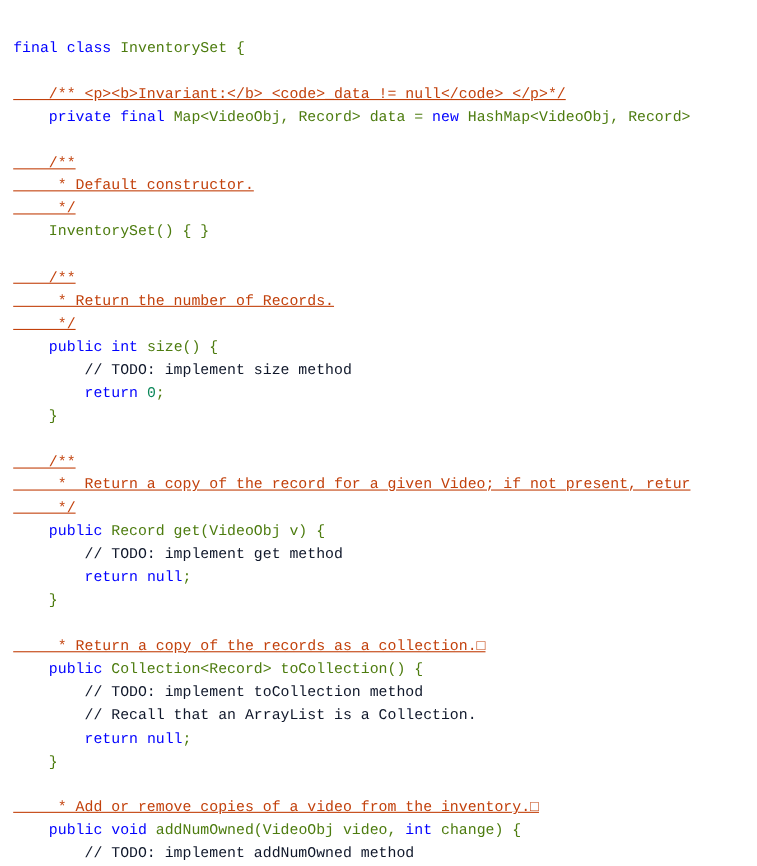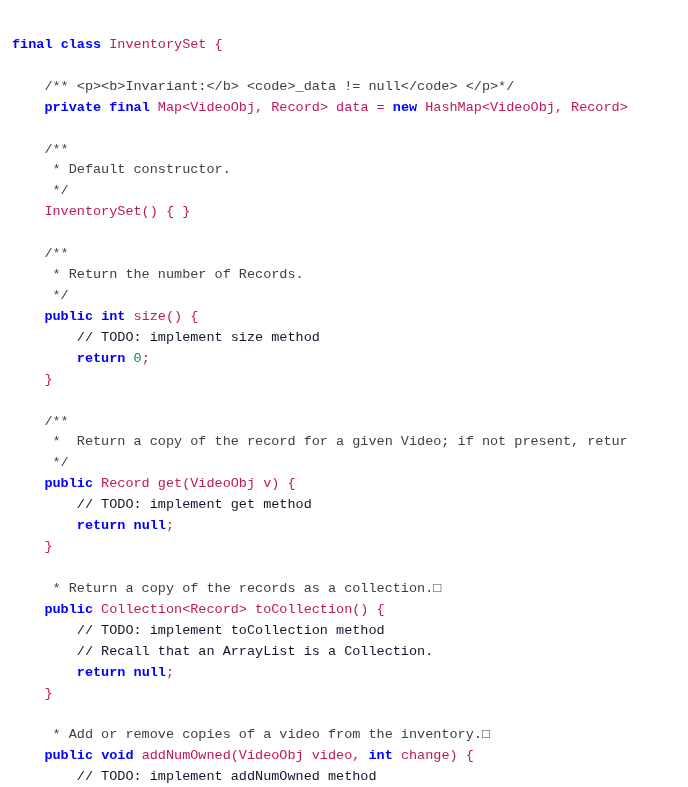--- a/index.html
+++ b/index.html
@@ -25,26 +25,26 @@
       tab-size: 4;
     }
 
     .line {
       display: block;
       padding: 0 12px;
       min-height: 1.55em;
     }
 
     
-    .kw { color: #0000ff; font-weight: bold; }                          
+    .kw { color: #0000ff; font-weight: normal; }                          
     .comment { color: #0f172a; }                   
-    .plain { color: #be185d; }                        
+    .plain { color: #4d7c0f; }                        
 
     
-    .jdoc { color: #404040; }
+    .jdoc { color: #c2410c; text-decoration: underline; }
 
     
     .num { color: #098658; }
   </style>
 </head>
 <body>
 
 <div class="code-container">
 <span class="line"><span class="kw">final</span><span class="plain"> </span><span class="kw">class</span><span class="plain"> InventorySet {</span></span><span class="line">&nbsp;</span><span class="line"><span class="jdoc">    /** &lt;p&gt;&lt;b&gt;Invariant:&lt;/b&gt; &lt;code&gt;_data != null&lt;/code&gt; &lt;/p&gt;*/</span></span><span class="line"><span class="plain">    </span><span class="kw">private</span><span class="plain"> </span><span class="kw">final</span><span class="plain"> Map&lt;VideoObj, Record&gt; data = </span><span class="kw">new</span><span class="plain"> HashMap&lt;VideoObj, Record&gt;</span></span><span class="line">&nbsp;</span><span class="line"><span class="jdoc">    /**</span></span><span class="line"><span class="jdoc">     * Default constructor.</span></span><span class="line"><span class="jdoc">     */</span></span><span class="line"><span class="plain">    InventorySet() { }</span></span><span class="line">&nbsp;</span><span class="line"><span class="jdoc">    /**</span></span><span class="line"><span class="jdoc">     * Return the number of Records.</span></span><span class="line"><span class="jdoc">     */</span></span><span class="line"><span class="plain">    </span><span class="kw">public</span><span class="plain"> </span><span class="kw">int</span><span class="plain"> size() {</span></span><span class="line"><span class="comment">        // TODO: implement size method</span></span><span class="line"><span class="plain">        </span><span class="kw">return</span><span class="plain"> </span><span class="num">0</span><span class="plain">;</span></span><span class="line"><span class="plain">    }</span></span><span class="line">&nbsp;</span><span class="line"><span class="jdoc">    /**</span></span><span class="line"><span class="jdoc">     *  Return a copy of the record for a given Video; if not present, retur</span></span><span class="line"><span class="jdoc">     */</span></span><span class="line"><span class="plain">    </span><span class="kw">public</span><span class="plain"> Record get(VideoObj v) {</span></span><span class="line"><span class="comment">        // TODO: implement get method</span></span><span class="line"><span class="plain">        </span><span class="kw">return</span><span class="plain"> </span><span class="kw">null</span><span class="plain">;</span></span><span class="line"><span class="plain">    }</span></span><span class="line">&nbsp;</span><span class="line"><span class="jdoc">     * Return a copy of the records as a collection.□</span></span><span class="line"><span class="plain">    </span><span class="kw">public</span><span class="plain"> Collection&lt;Record&gt; toCollection() {</span></span><span class="line"><span class="comment">        // TODO: implement toCollection method</span></span><span class="line"><span class="comment">        // Recall that an ArrayList is a Collection.</span></span><span class="line"><span class="plain">        </span><span class="kw">return</span><span class="plain"> </span><span class="kw">null</span><span class="plain">;</span></span><span class="line"><span class="plain">    }</span></span><span class="line">&nbsp;</span><span class="line"><span class="jdoc">     * Add or remove copies of a video from the inventory.□</span></span><span class="line"><span class="plain">    </span><span class="kw">public</span><span class="plain"> </span><span class="kw">void</span><span class="plain"> addNumOwned(VideoObj video, </span><span class="kw">int</span><span class="plain"> change) {</span></span><span class="line"><span class="comment">        // TODO: implement addNumOwned method</span></span></div>
 

